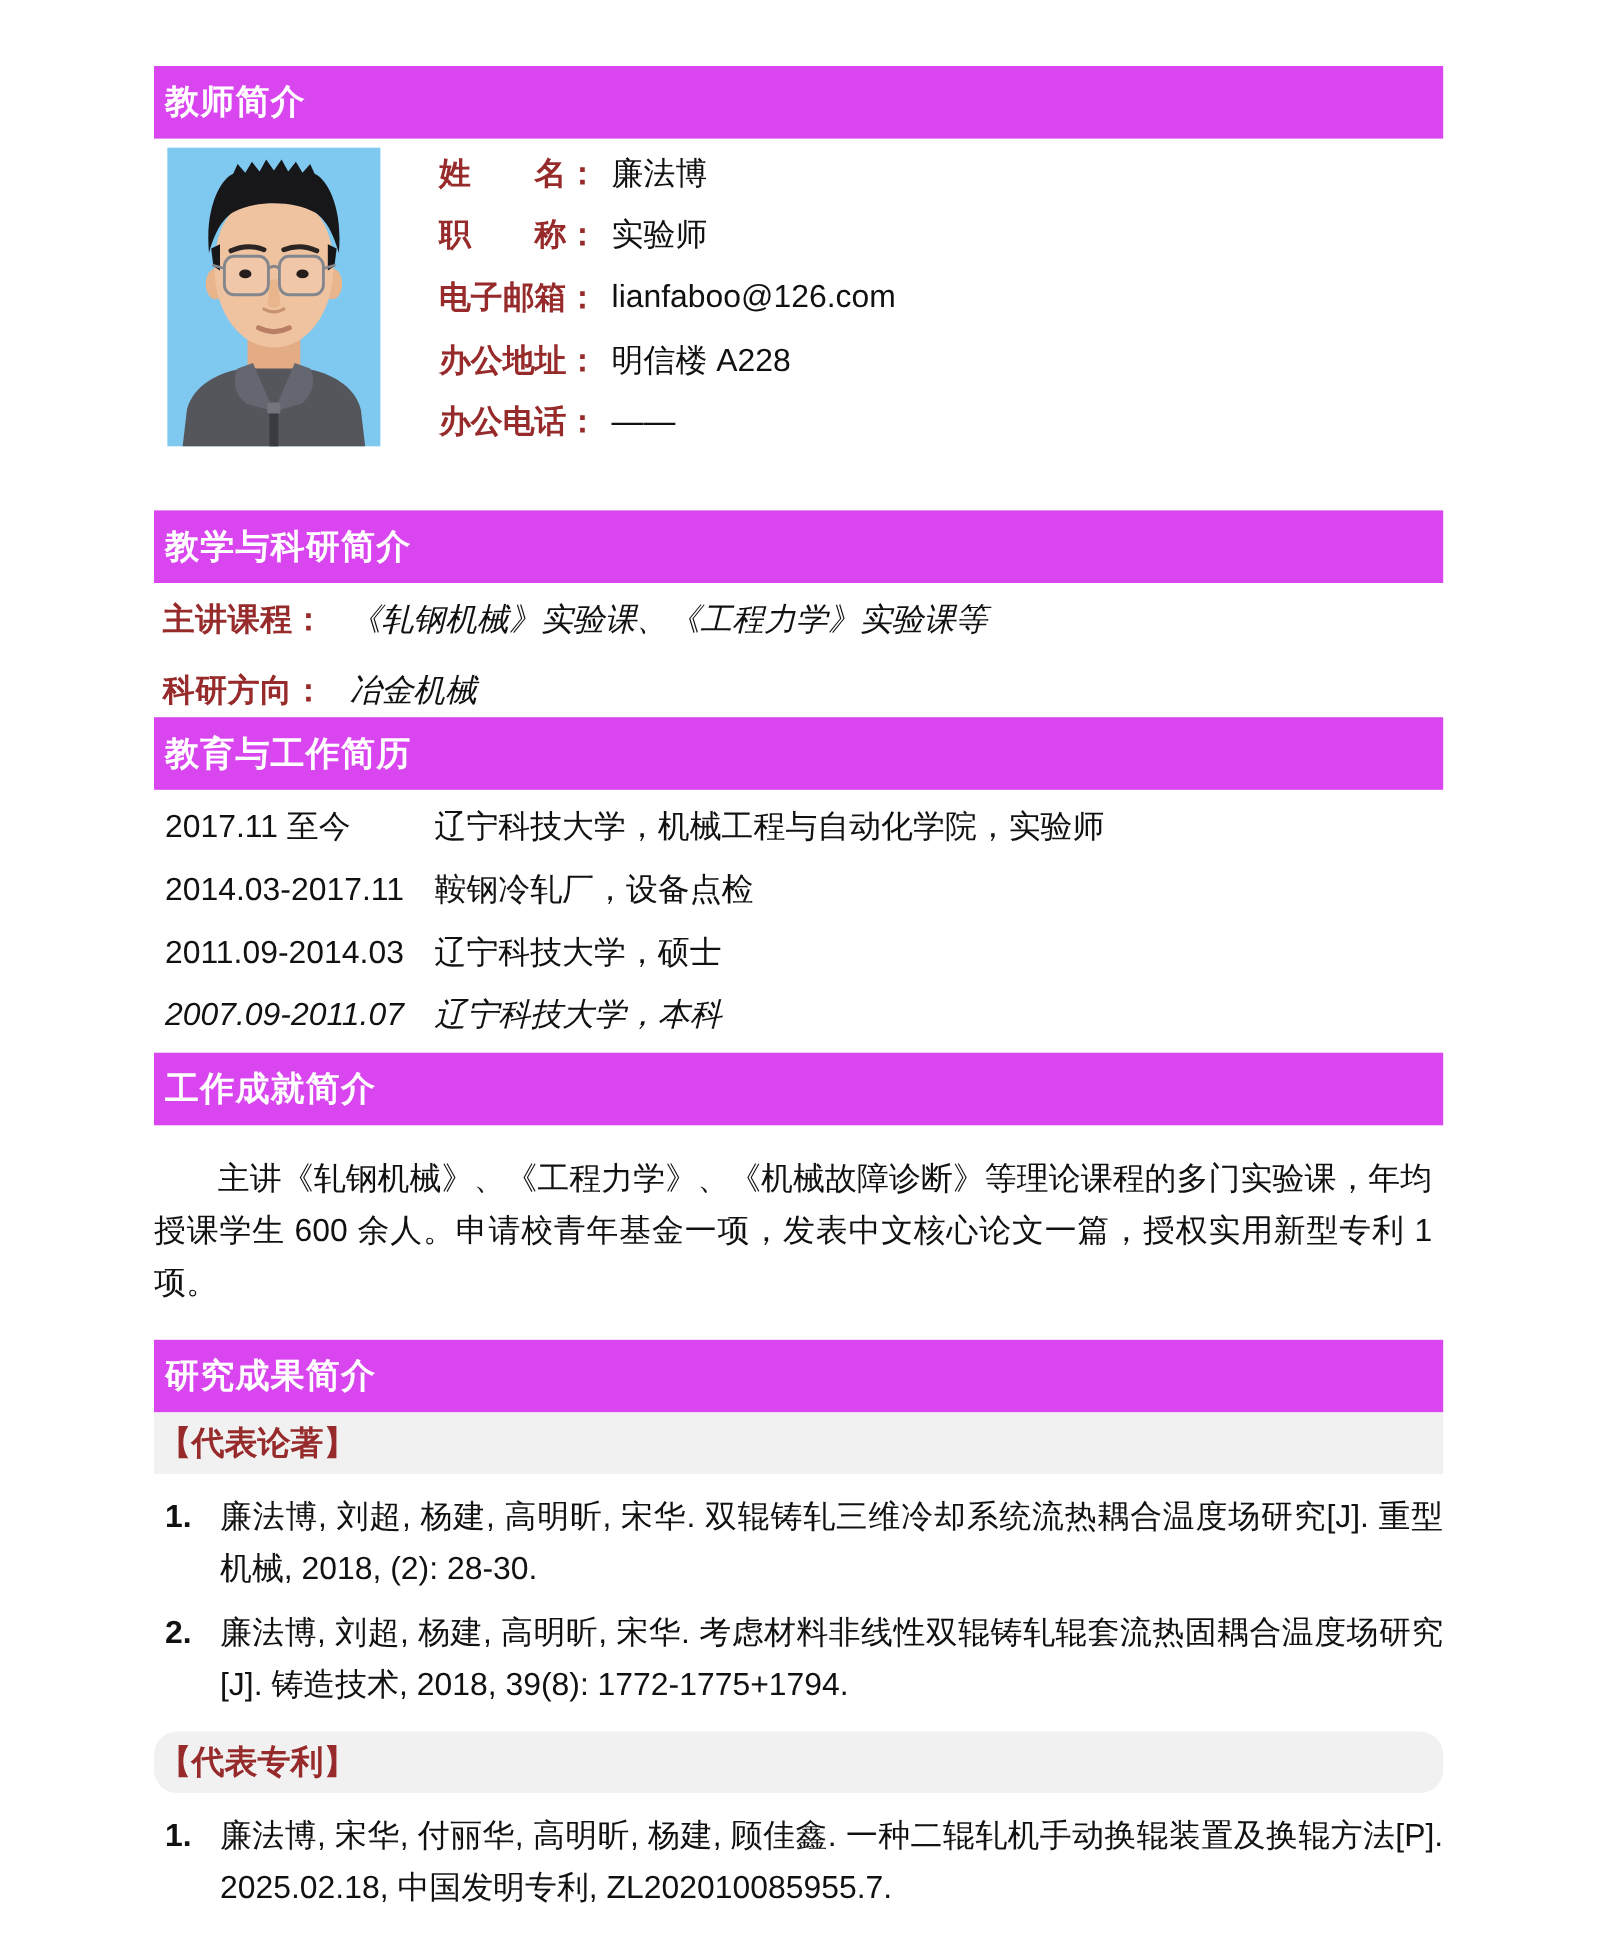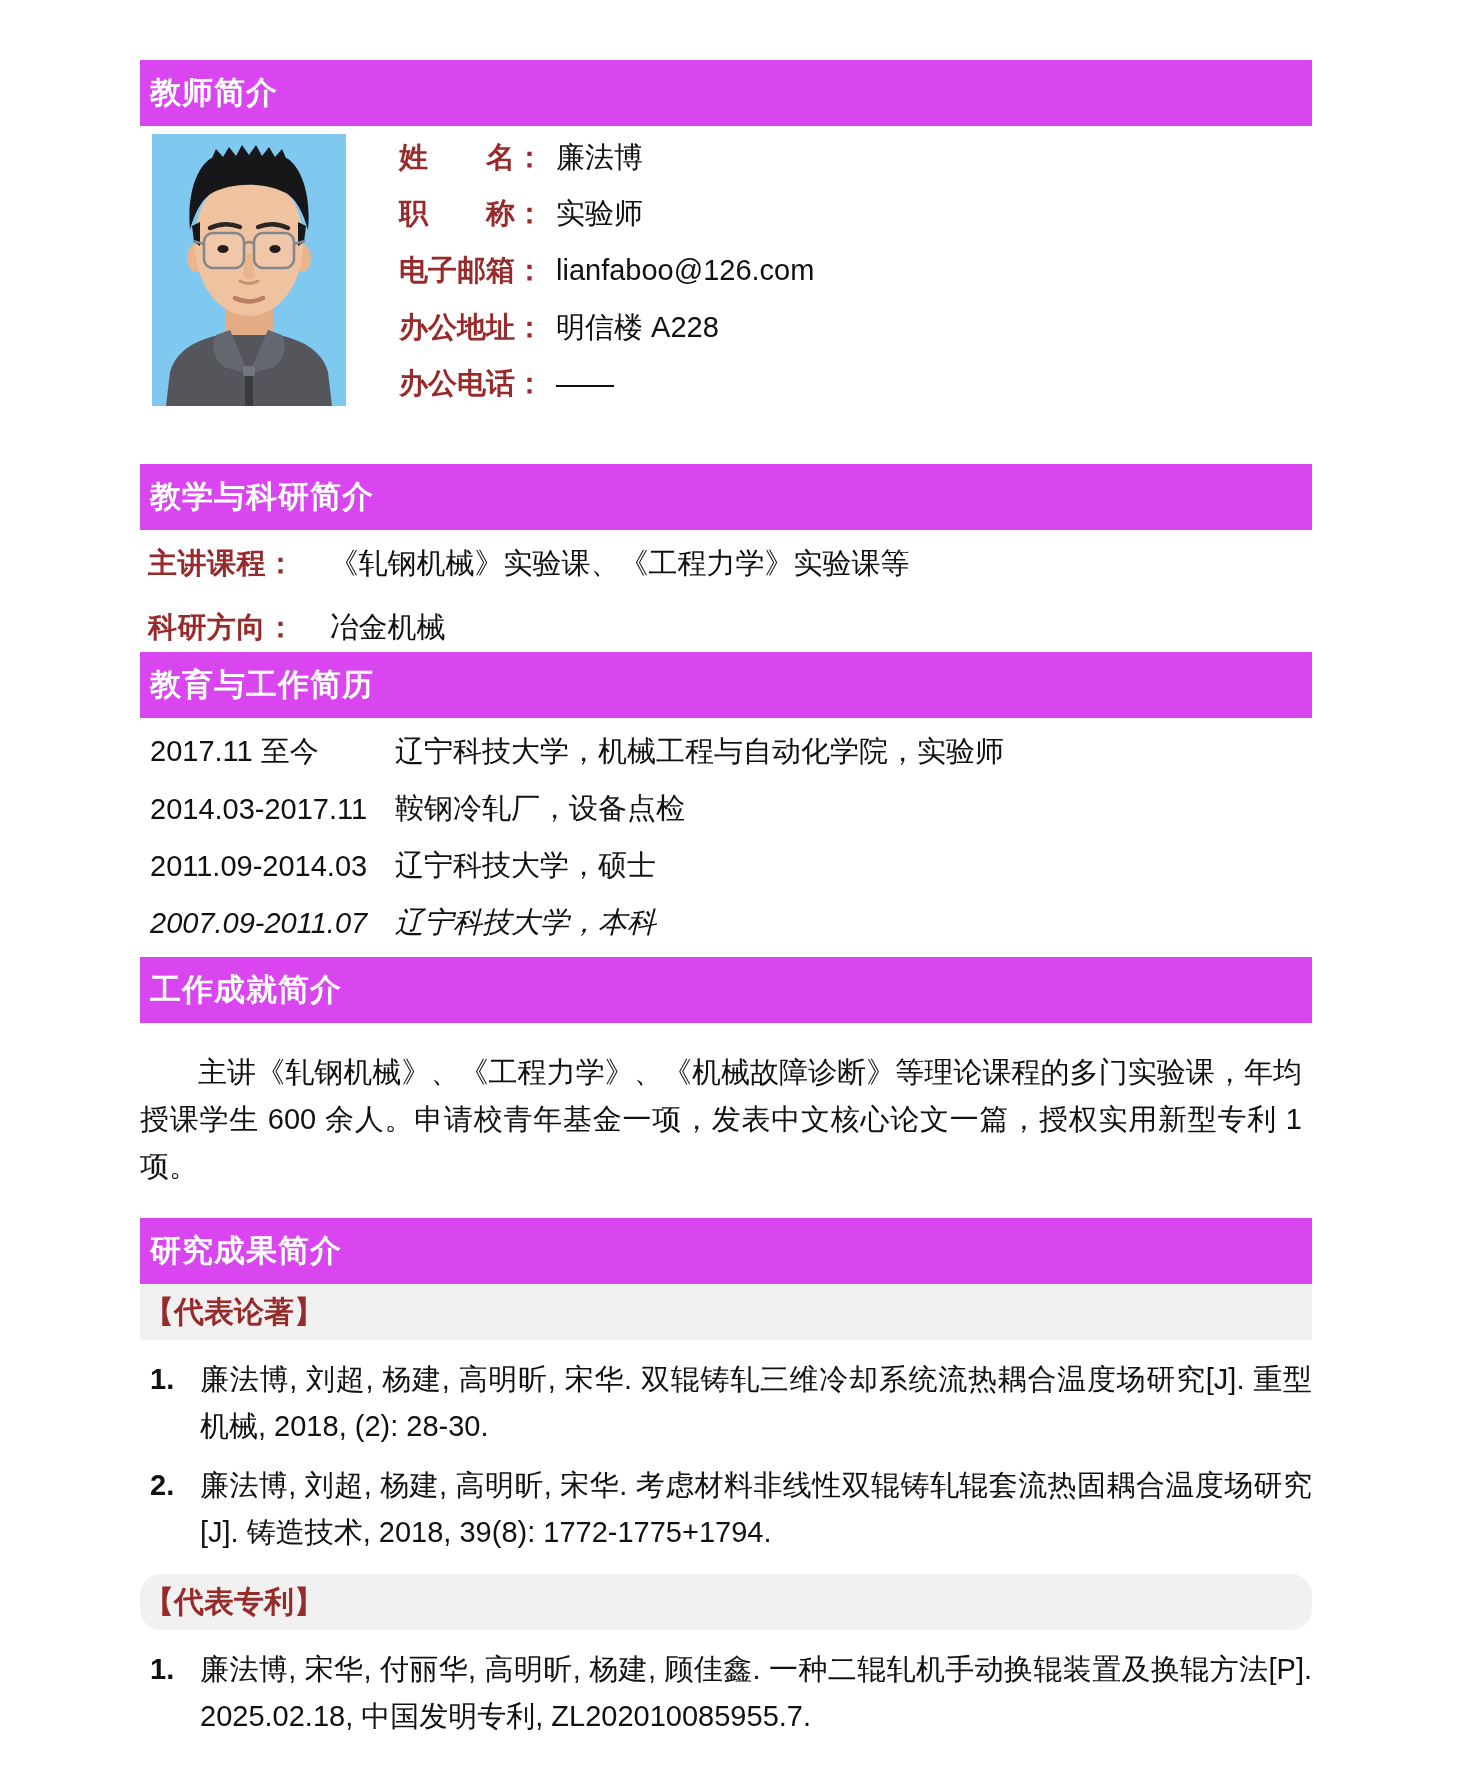--- a/index.html
+++ b/index.html
@@ -73,21 +73,21 @@
   .course-row {
     height: 44px;
     display: flex;
     align-items: center;
     font-size: 29px;
     padding-left: 8px;
     margin-bottom: 20px;
   }
   .course-row:last-child { margin-bottom: 0; }
   .course-row .flabel { letter-spacing: 0.5px; }
-  .course-row .fvalue { margin-left: 34px; }
+  .course-row .fvalue { margin-left: 22px; font-style: italic; }
   .banner.b2 { margin-top: 58px; }
   .banner.b3 { margin-top: 2px; }
   .banner.b4 { margin-top: 14px; }
   .banner.b5 { margin-top: 28px; }
   
   .timeline { margin-top: 14px; }
   .timeline-row {
     display: flex;
     height: 40px;
     align-items: center;

